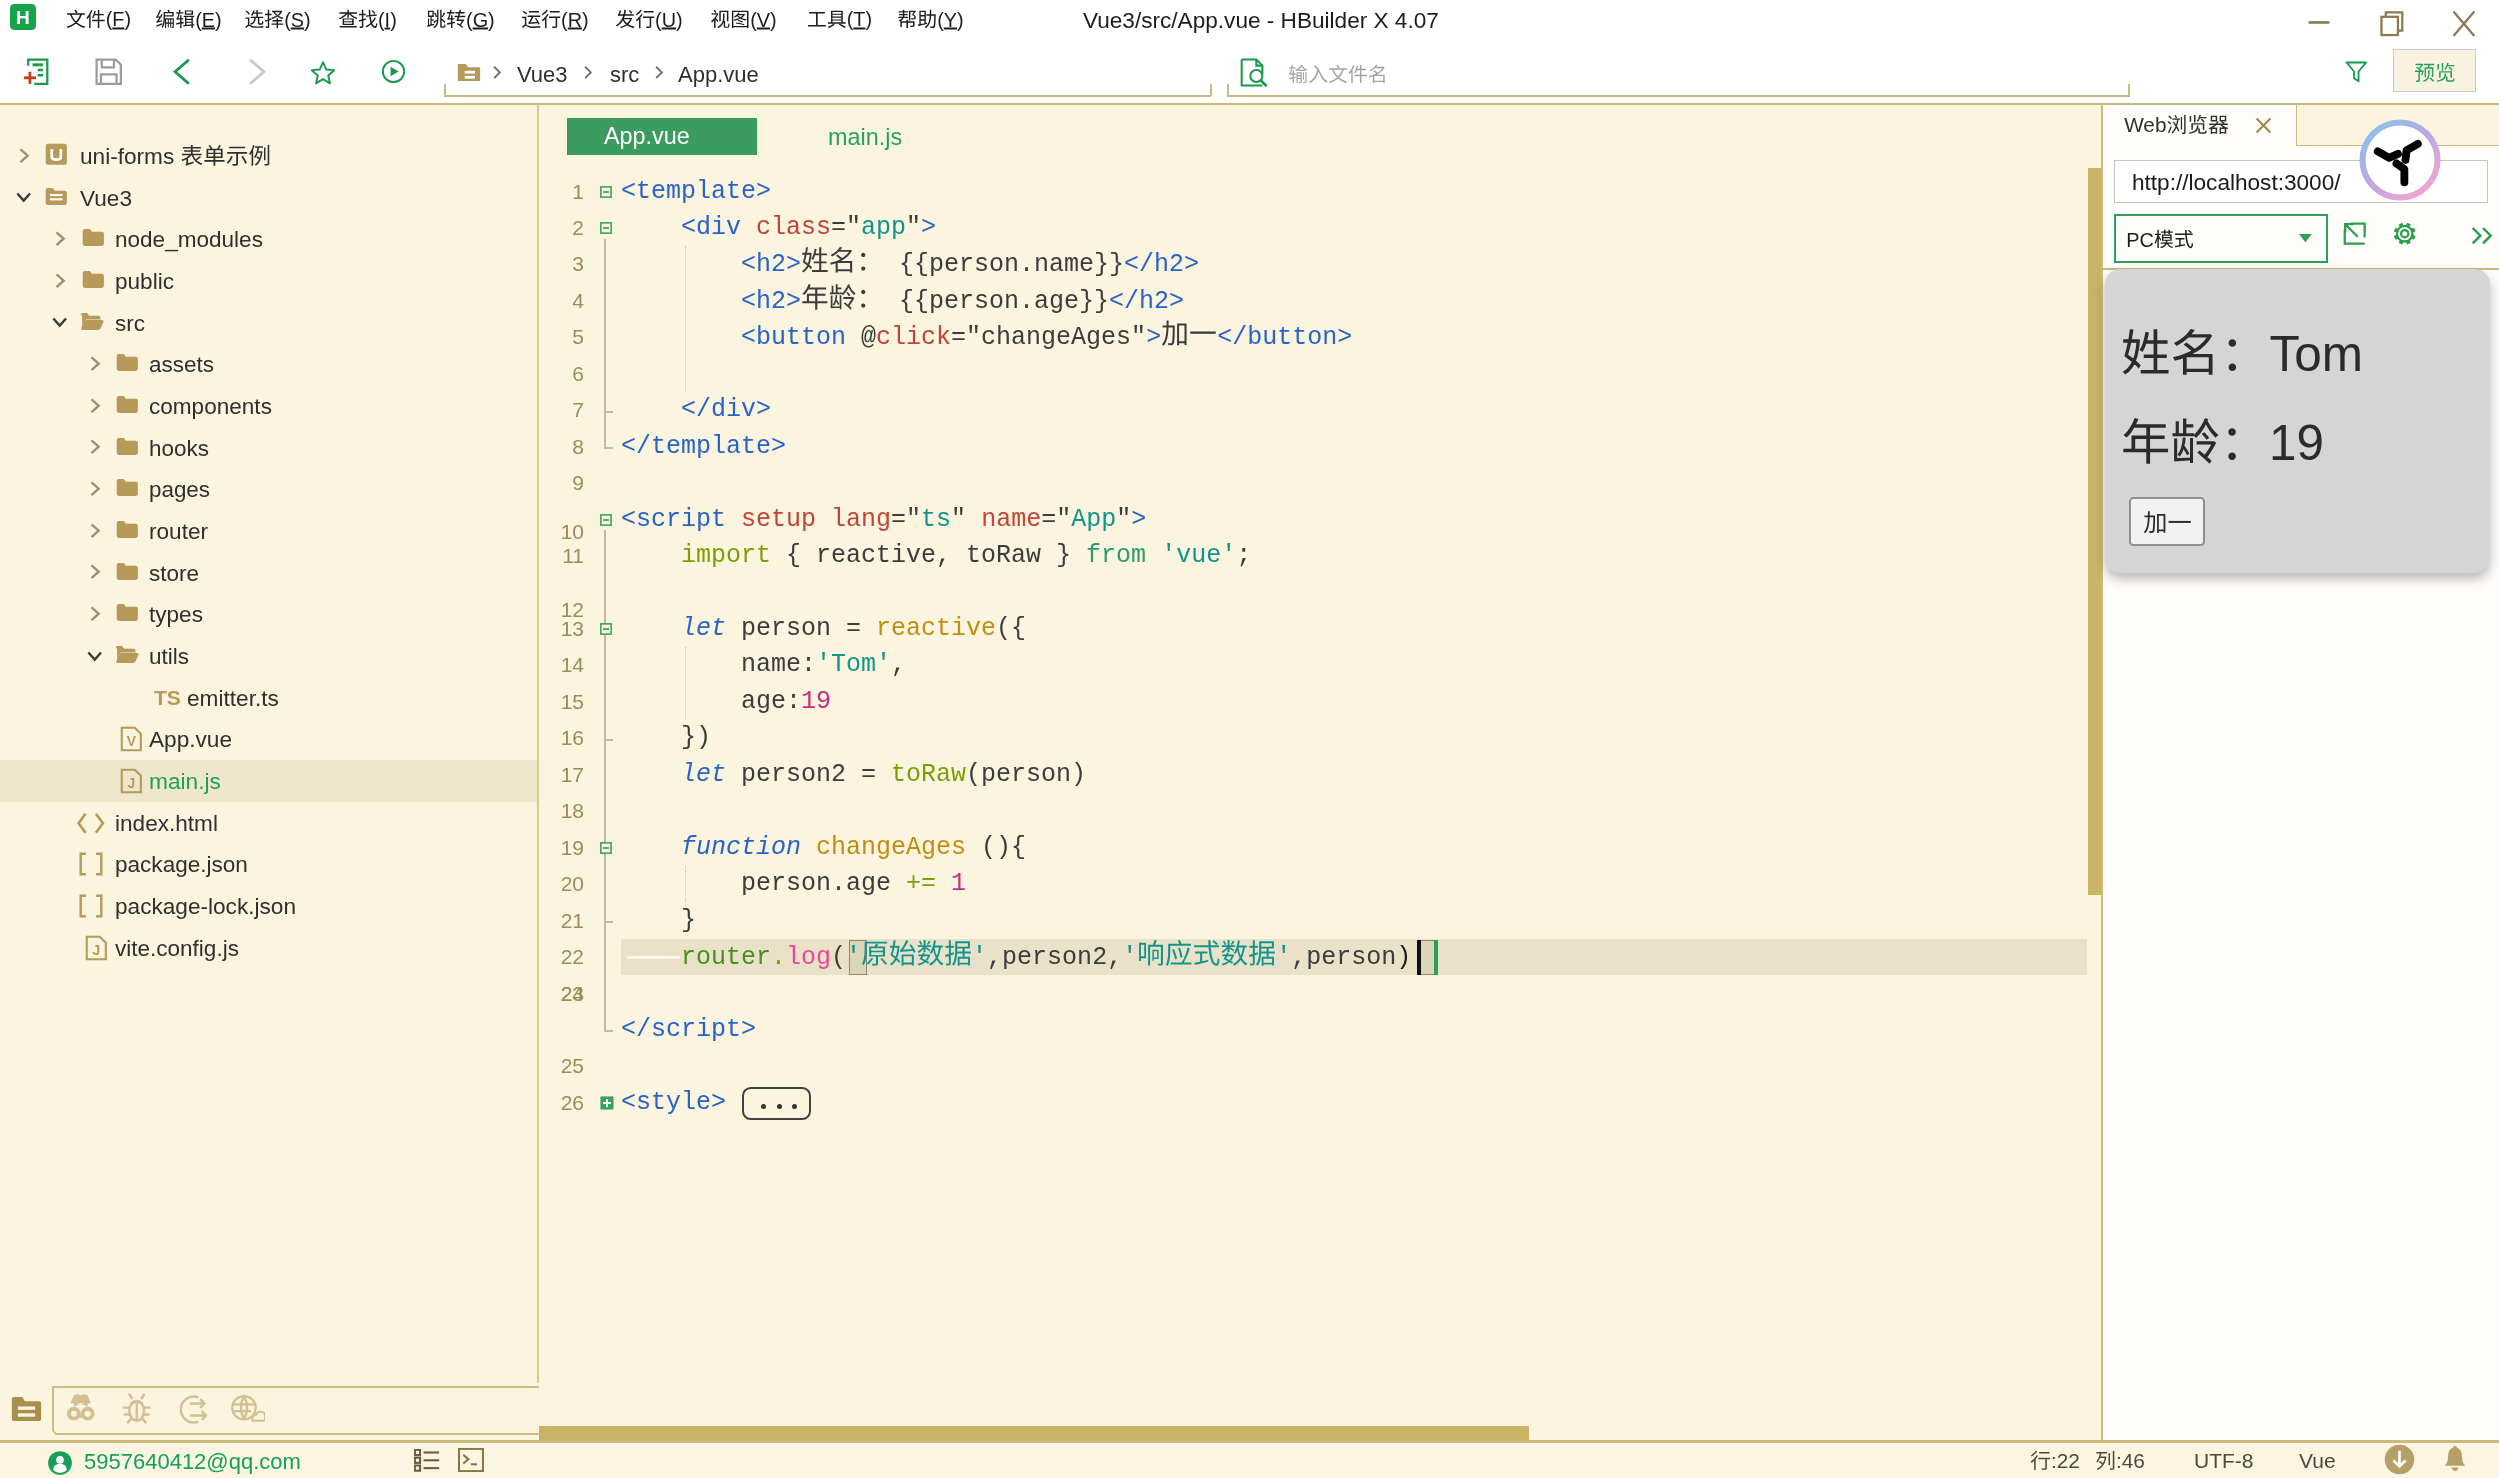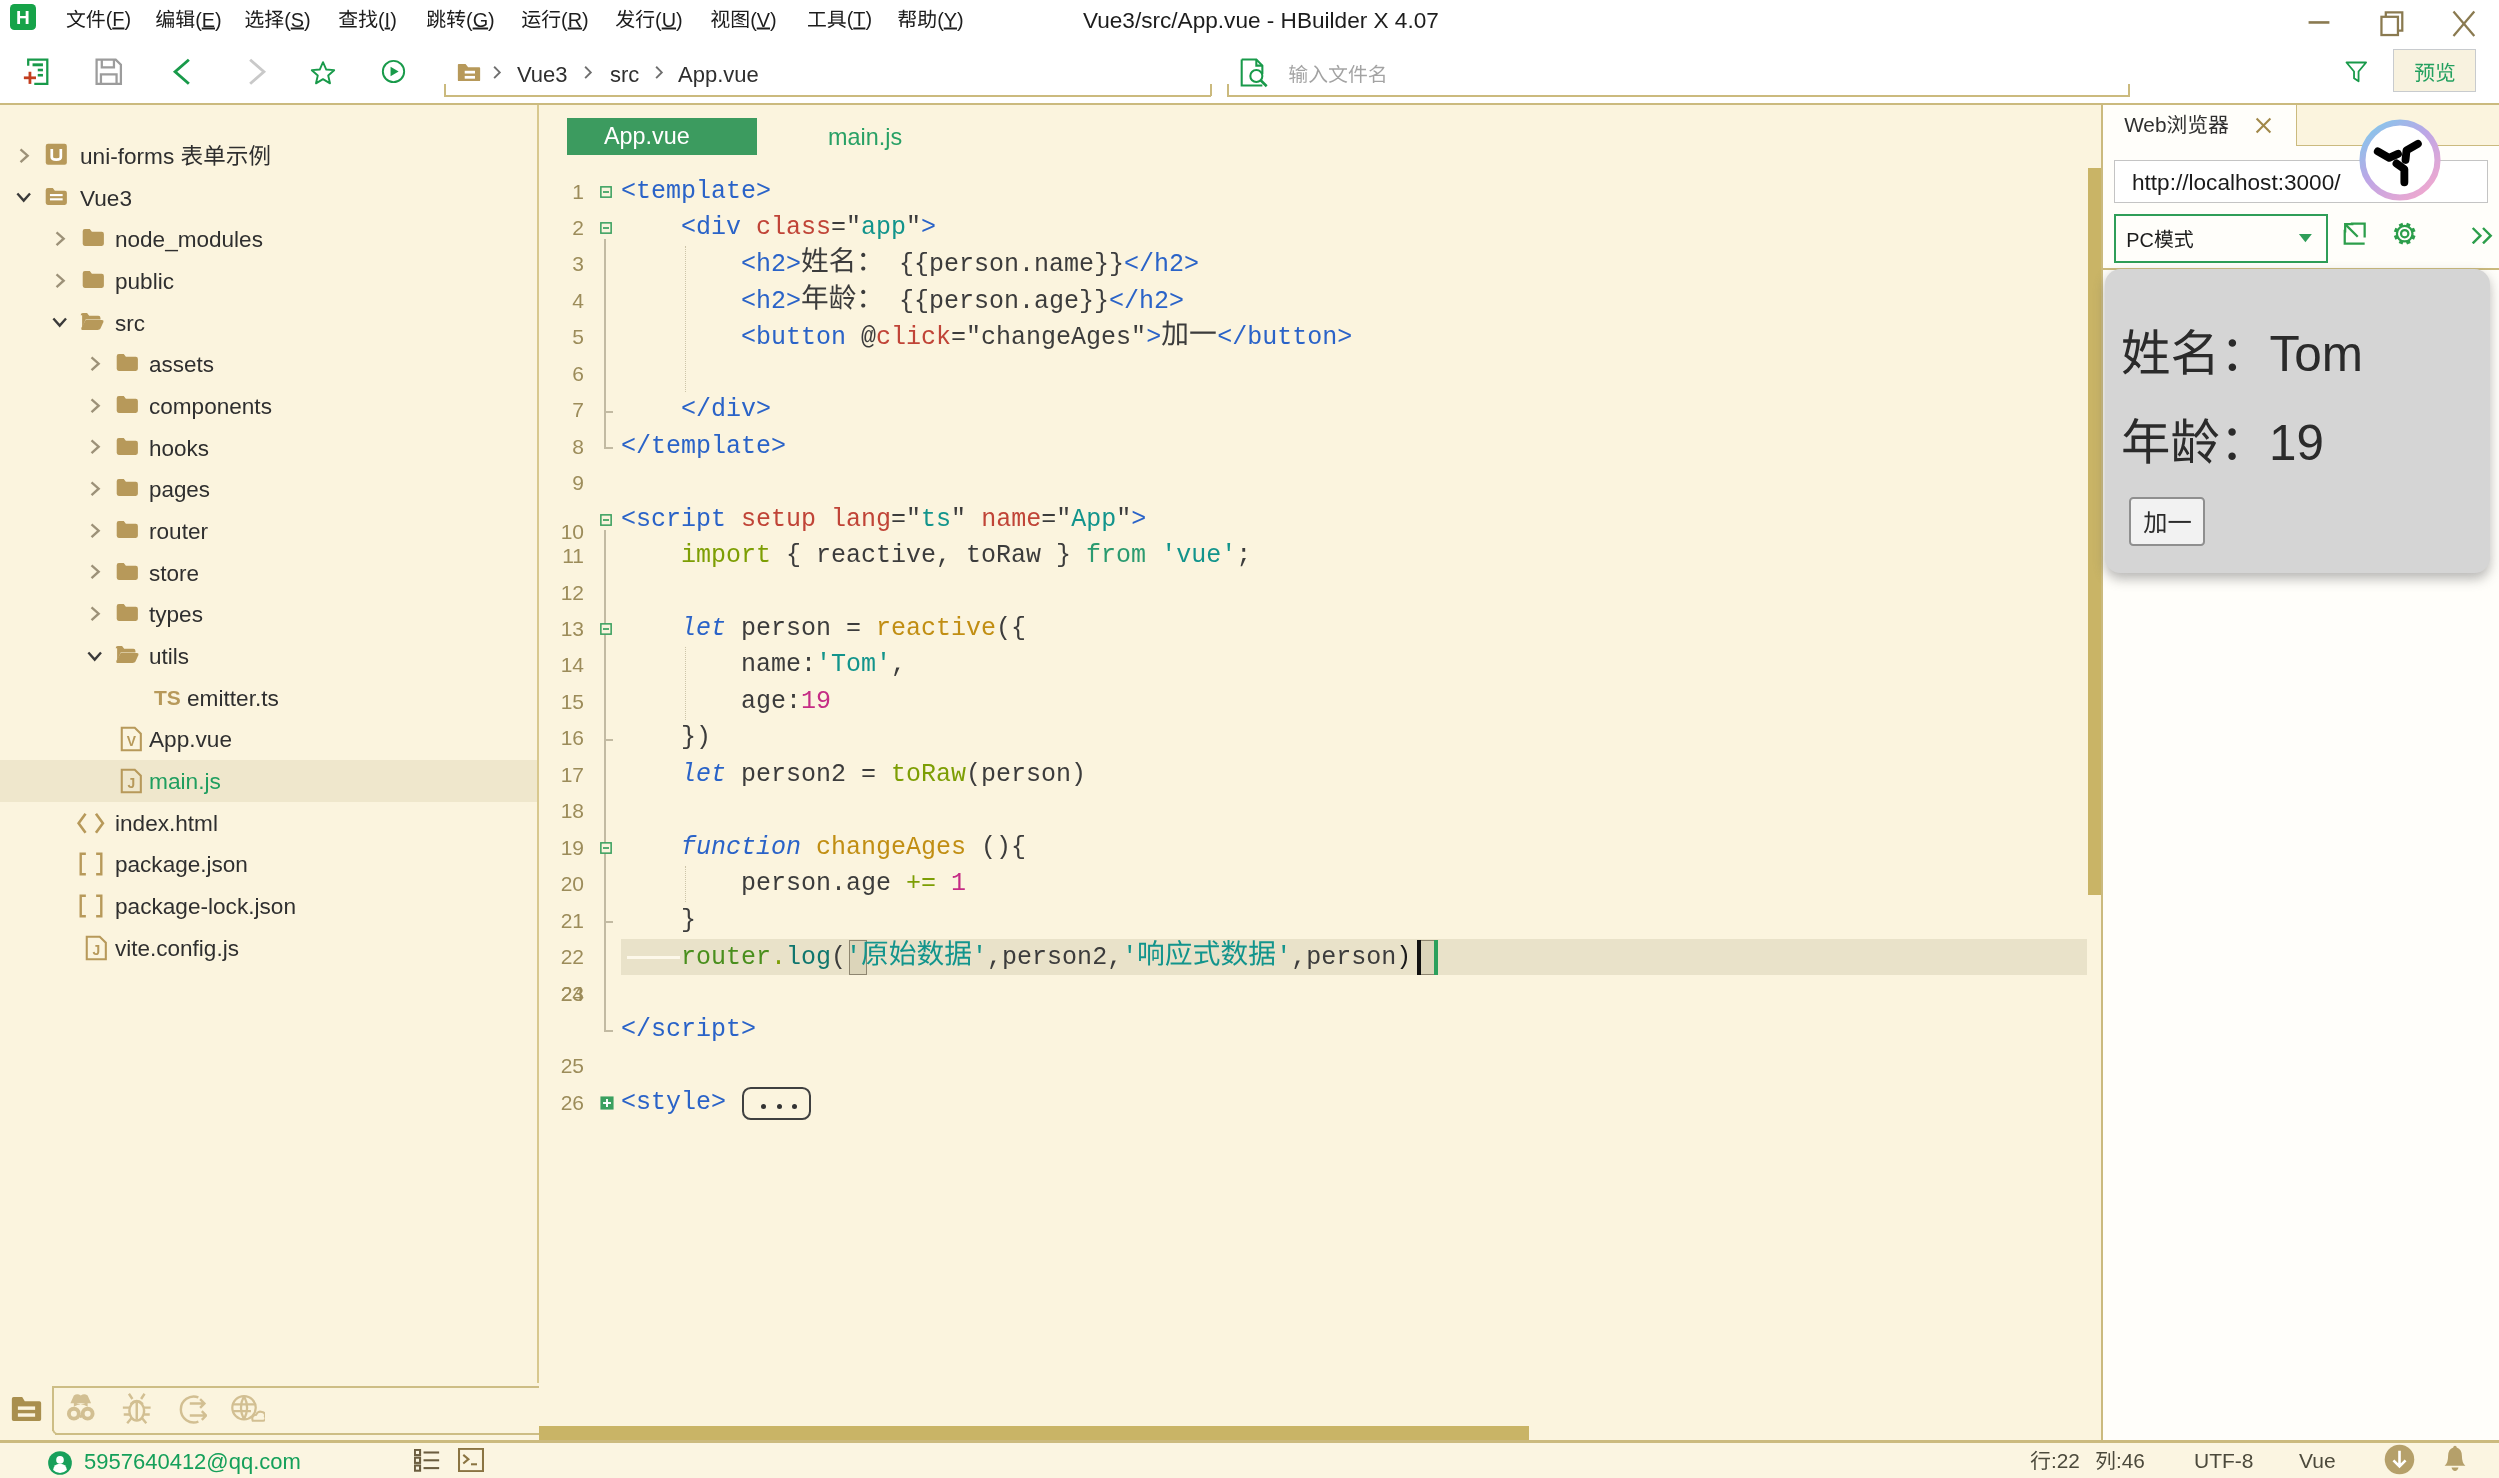--- a/index.html
+++ b/index.html
@@ -9,21 +9,21 @@
 .cl svg{vertical-align:baseline}
 .ln{position:absolute;left:469px;width:115px;text-align:right;font-family:"Liberation Sans",sans-serif;font-size:21px;line-height:36px;color:#9C8C5A;z-index:3}
 .b{color:#2A63C8}
 .r{color:#C04437}
 .t{color:#12948C}
 .o{color:#7D9E04}
 .g{color:#C18E13}
 .m{color:#C52C85}
 .it{font-style:italic}
 .cons{color:#4A8F1D}
-.lb{color:#0f766e}
+.lb{color:#ec4899}
 .fg{color:#2B9B70}
 </style></head><body>
 
 <svg width="0" height="0" style="position:absolute">
     <defs>
       <path id="u4e00" d="M44 -431H960V-349H44Z"></path>
       <path id="u4ef6" d="M604 -828H679V80H604ZM432 -790 504 -775Q490 -706 471 -638Q451 -571 427 -513Q402 -455 373 -409Q366 -415 354 -422Q343 -429 330 -436Q318 -443 309 -447Q338 -488 362 -544Q385 -599 403 -662Q421 -725 432 -790ZM441 -635H909V-562H423ZM317 -341H953V-267H317ZM268 -836 339 -815Q307 -730 266 -648Q224 -565 176 -493Q127 -420 75 -363Q71 -372 64 -386Q56 -400 47 -414Q39 -429 32 -437Q79 -486 123 -550Q166 -614 204 -688Q241 -761 268 -836ZM167 -579 238 -650 239 -649V78H167Z"></path>
       <path id="u4f8b" d="M297 -785H645V-714H297ZM411 -757 482 -746Q465 -650 440 -561Q414 -472 382 -395Q349 -318 308 -260Q302 -266 291 -275Q281 -283 270 -292Q259 -301 250 -306Q291 -360 321 -432Q352 -503 375 -586Q397 -670 411 -757ZM406 -563H579V-494H385ZM555 -563H568L581 -565L625 -554Q599 -314 524 -157Q448 0 333 81Q325 67 311 50Q298 33 285 23Q355 -21 411 -102Q466 -183 504 -296Q541 -409 555 -547ZM358 -290 399 -341Q422 -326 447 -306Q473 -286 495 -267Q518 -247 532 -232L489 -173Q476 -190 453 -210Q431 -230 406 -252Q382 -273 358 -290ZM690 -724H756V-165H690ZM853 -835H924V-22Q924 13 914 31Q905 49 883 58Q861 67 823 70Q784 73 727 72Q724 57 717 36Q709 14 701 -2Q746 -0 782 0Q819 0 831 0Q843 -1 848 -5Q853 -10 853 -22ZM212 -839 280 -820Q256 -738 224 -657Q192 -576 153 -504Q115 -431 71 -376Q68 -384 61 -399Q54 -414 47 -429Q40 -443 33 -453Q90 -524 137 -626Q183 -729 212 -839ZM142 -582 211 -651 212 -650V78H142Z"></path>
       <path id="u5165" d="M295 -755 341 -819Q410 -770 460 -713Q509 -656 546 -595Q584 -533 616 -469Q647 -406 680 -343Q712 -280 751 -221Q789 -162 841 -110Q892 -57 964 -15Q958 -4 950 11Q942 27 936 42Q929 58 927 70Q853 29 799 -25Q745 -79 704 -142Q663 -204 629 -270Q594 -337 562 -404Q529 -471 492 -535Q455 -598 407 -654Q360 -711 295 -755ZM459 -607 543 -591Q507 -434 449 -308Q392 -183 308 -88Q224 7 110 73Q103 65 91 54Q78 43 65 31Q51 20 41 13Q213 -76 312 -232Q412 -387 459 -607Z"></path>
       <path id="u5177" d="M605 -84 653 -137Q710 -112 766 -83Q823 -55 874 -27Q925 1 962 25L902 81Q867 56 819 28Q771 -0 716 -29Q661 -59 605 -84ZM52 -209H951V-141H52ZM239 -644H760V-586H239ZM239 -501H760V-444H239ZM239 -357H760V-300H239ZM328 -133 399 -88Q359 -57 308 -25Q256 6 201 33Q146 60 95 81Q86 69 70 53Q53 36 40 26Q91 6 146 -20Q201 -47 249 -76Q297 -106 328 -133ZM212 -792H802V-177H727V-730H284V-177H212Z"></path>
@@ -414,21 +414,21 @@
 <div class="ln" style="top:356px">6</div>
 <div class="ln" style="top:392px">7</div>
 <div class="cl" style="top:392px">    <span class="b">&lt;/div&gt;</span></div>
 <div class="ln" style="top:429px">8</div>
 <div class="cl" style="top:429px"><span class="b">&lt;/template&gt;</span></div>
 <div class="ln" style="top:465px">9</div>
 <div class="ln" style="top:514px">10</div>
 <div class="cl" style="top:502px"><span class="b">&lt;script </span><span class="r">setup</span> <span class="r">lang</span>="<span class="t">ts</span>" <span class="r">name</span>="<span class="t">App</span>"<span class="b">&gt;</span></div>
 <div class="ln" style="top:538px">11</div>
 <div class="cl" style="top:538px">    <span class="o">import</span> { reactive, toRaw } <span class="fg">from</span> <span class="t">'vue'</span>;</div>
-<div class="ln" style="top:575px">12</div>
+<div class="ln" style="top:592px">12</div>
 <div class="ln" style="top:611px">13</div>
 <div class="cl" style="top:611px">    <span class="b it">let</span> person = <span class="g">reactive</span>({</div>
 <div class="ln" style="top:647px">14</div>
 <div class="cl" style="top:647px">        name:<span class="t">'Tom'</span>,</div>
 <div class="ln" style="top:684px">15</div>
 <div class="cl" style="top:684px">        age:<span class="m">19</span></div>
 <div class="ln" style="top:720px">16</div>
 <div class="cl" style="top:720px">    })</div>
 <div class="ln" style="top:757px">17</div>
 <div class="cl" style="top:757px">    <span class="b it">let</span> person2 = <span class="o">toRaw</span>(person)</div>

